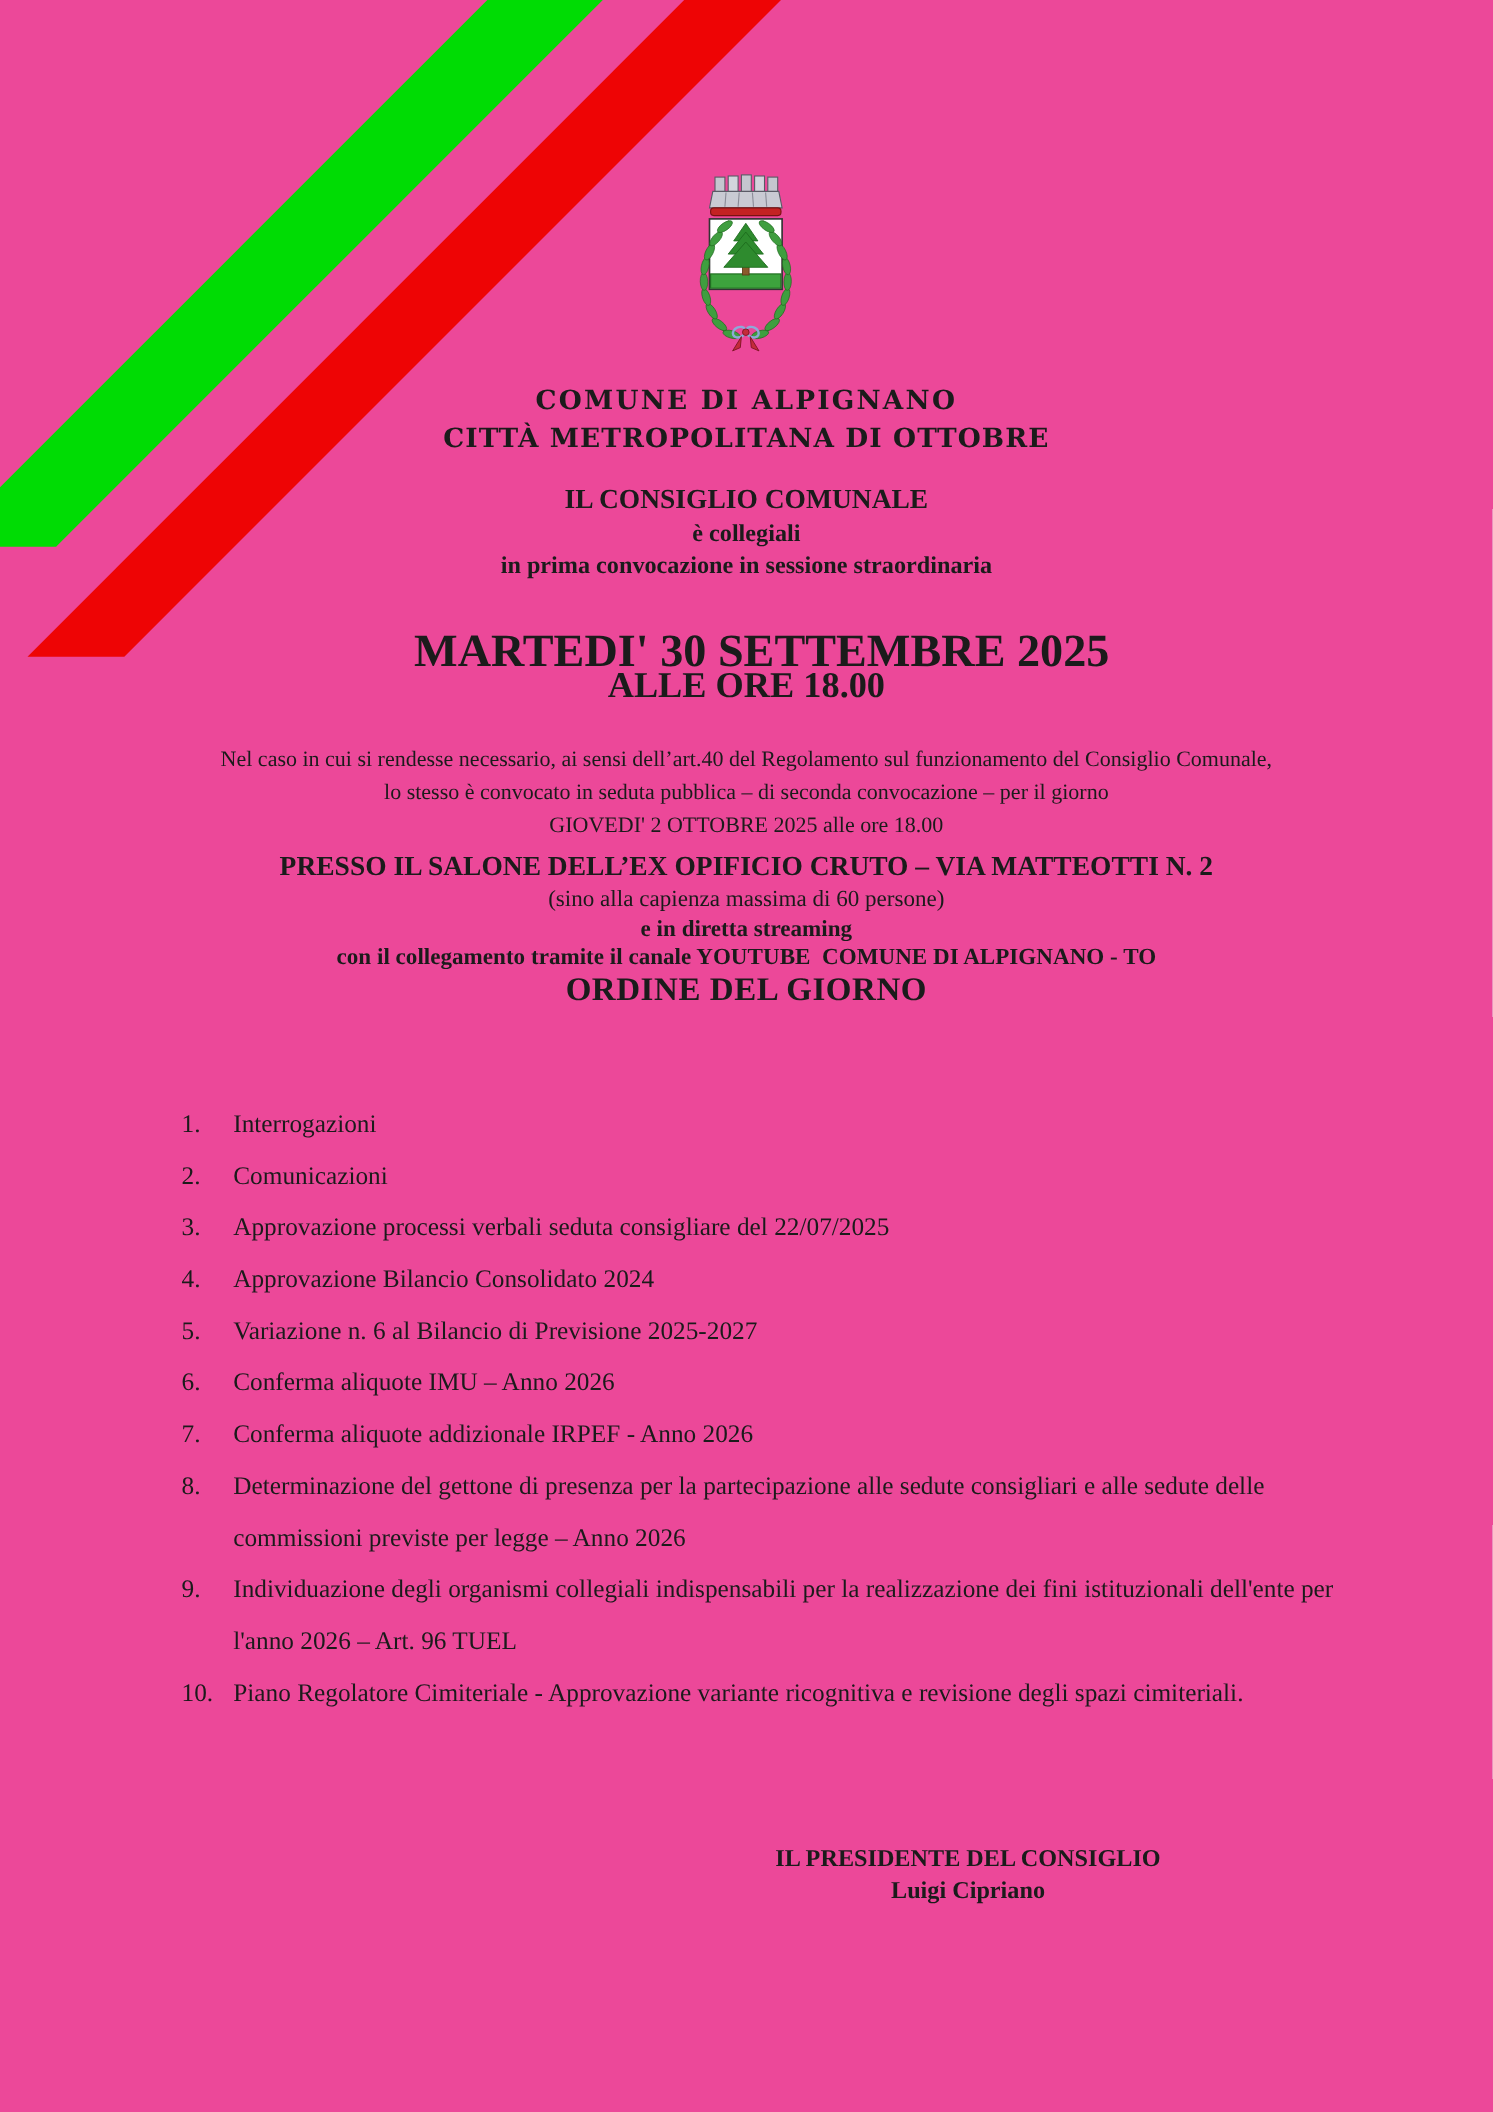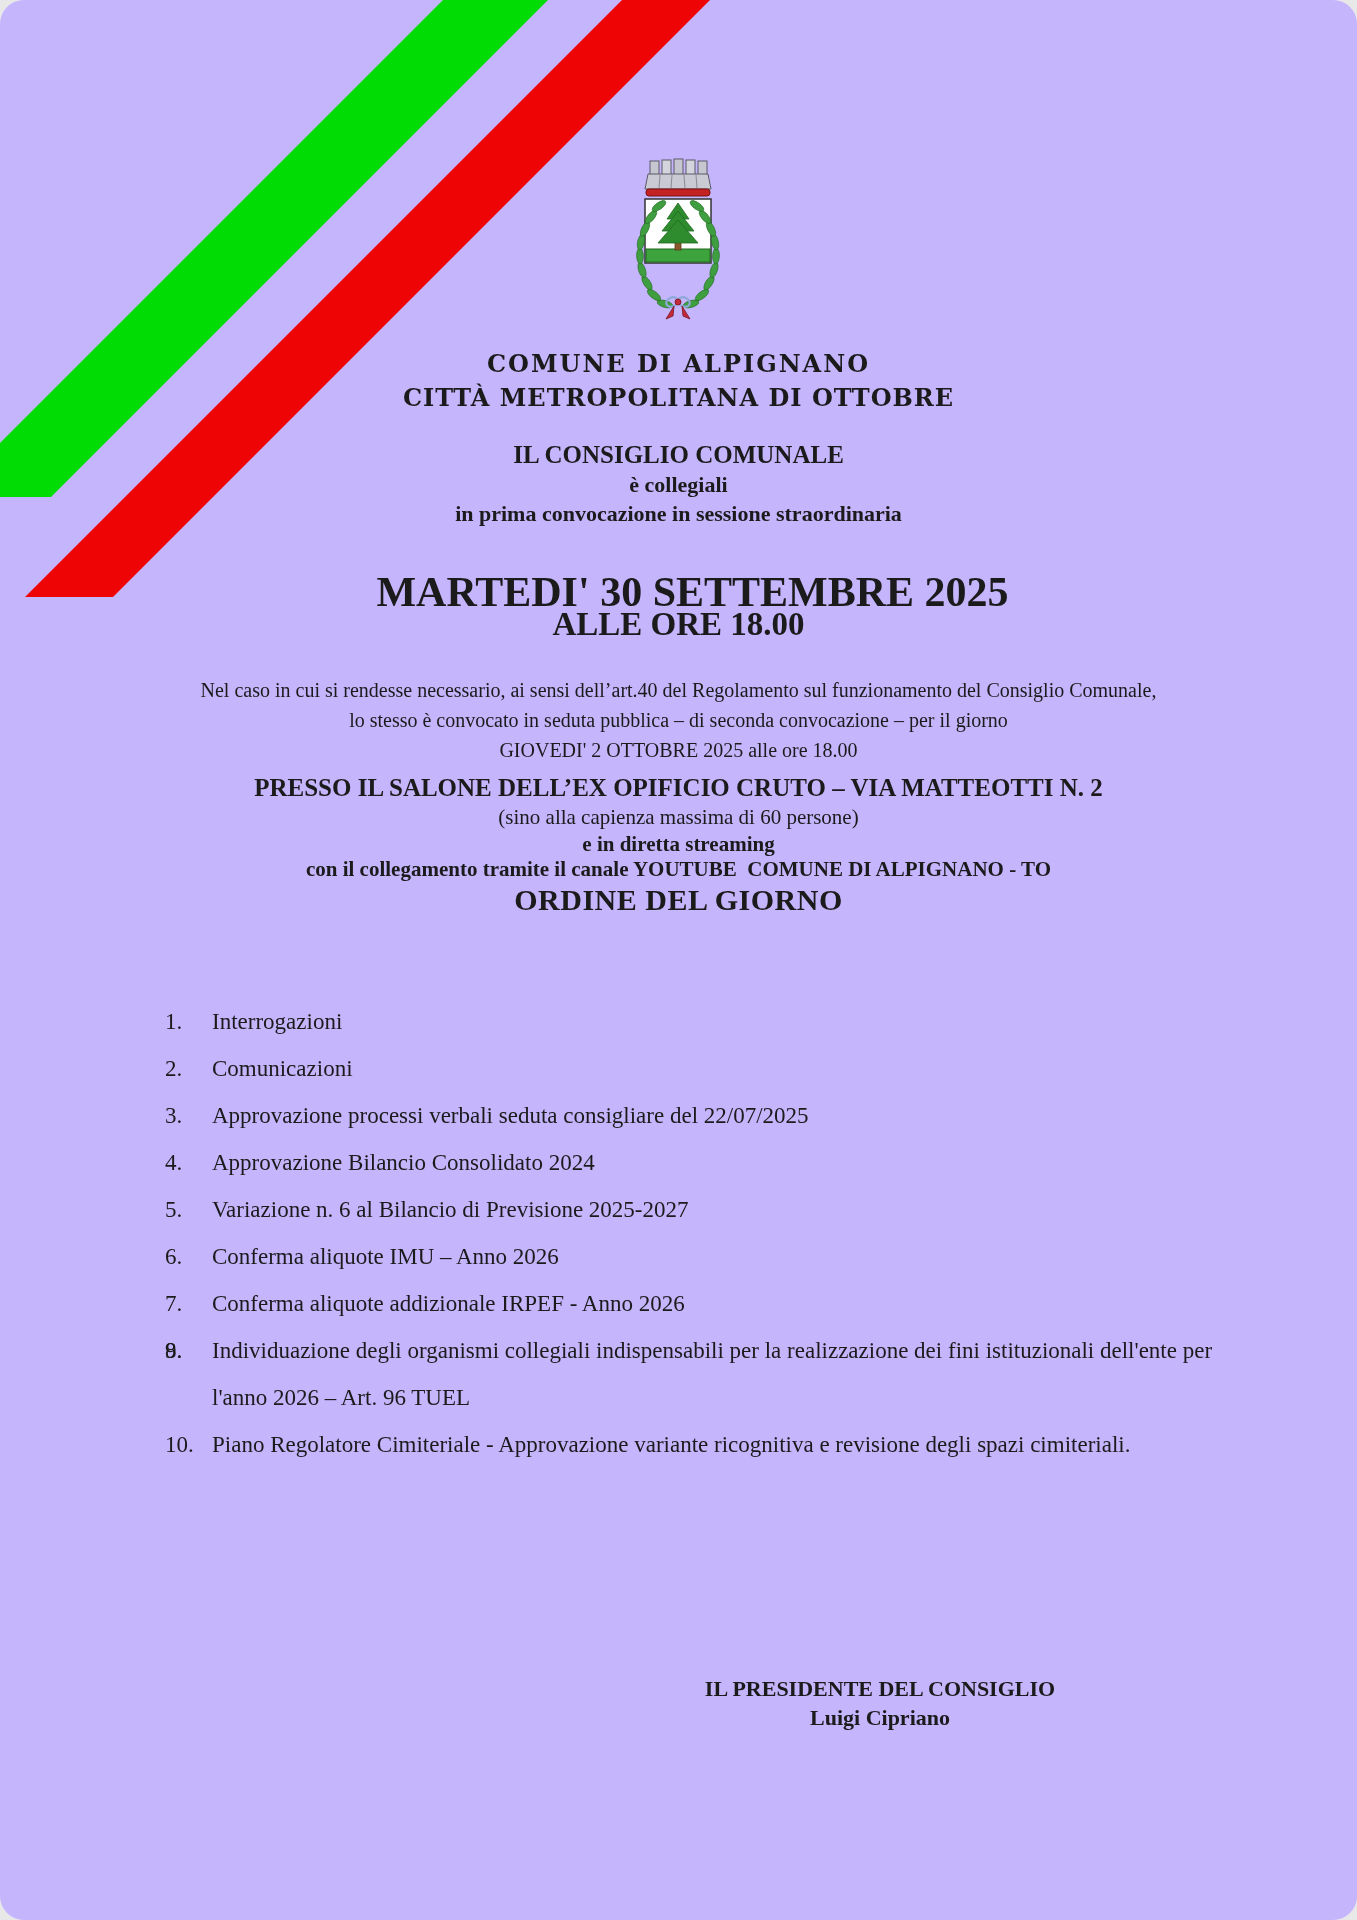--- a/index.html
+++ b/index.html
@@ -1,24 +1,23 @@
 <!DOCTYPE html>
 <html><head>
 <meta charset="utf-8">
 <style>
   html,body{margin:0;padding:0;background:#e8e8e8;}
   .page{
     position:relative;
     width:1357px;height:1920px;
     margin:0 auto;
-    background:#c4b5fd;
+    background:#ec4899;
     font-family:"Liberation Serif",serif;
     color:#1b1b1b;
     overflow:hidden;
-    border-radius:24px;
   }
   .flag{position:absolute;left:0;top:0;}
   .crest{position:absolute;left:603px;top:153px;}
   .cline{position:absolute;left:0;right:0;text-align:center;white-space:nowrap;}
   .deco{font-family:"DejaVu Serif",serif;font-weight:bold;letter-spacing:2px;}
   .b{font-weight:bold;}
   .municipality{top:349px;font-size:24px;}
   .province{top:383px;font-size:24px;letter-spacing:1px;}
   .body-title{top:441px;font-size:25px;}
   .conv1{top:472px;font-size:22px;}
@@ -158,20 +157,21 @@
     <li>
       <span class="num">6.</span>
       <span>Conferma aliquote IMU – Anno 2026</span>
     </li>
     <li>
       <span class="num">7.</span>
       <span>Conferma aliquote addizionale IRPEF - Anno 2026</span>
     </li>
     <li>
       <span class="num">8.</span>
+      <span>Determinazione del gettone di presenza per la partecipazione alle sedute consigliari e alle sedute delle commissioni previste per legge – Anno 2026</span>
     </li>
     <li>
       <span class="num">9.</span>
       <span>Individuazione degli organismi collegiali indispensabili per la realizzazione dei fini istituzionali dell'ente per l'anno 2026 – Art. 96 TUEL</span>
     </li>
     <li class="justify">
       <span class="num">10.</span>
       <span>Piano Regolatore Cimiteriale - Approvazione variante ricognitiva e revisione degli spazi cimiteriali.</span>
     </li>
   </ol>

